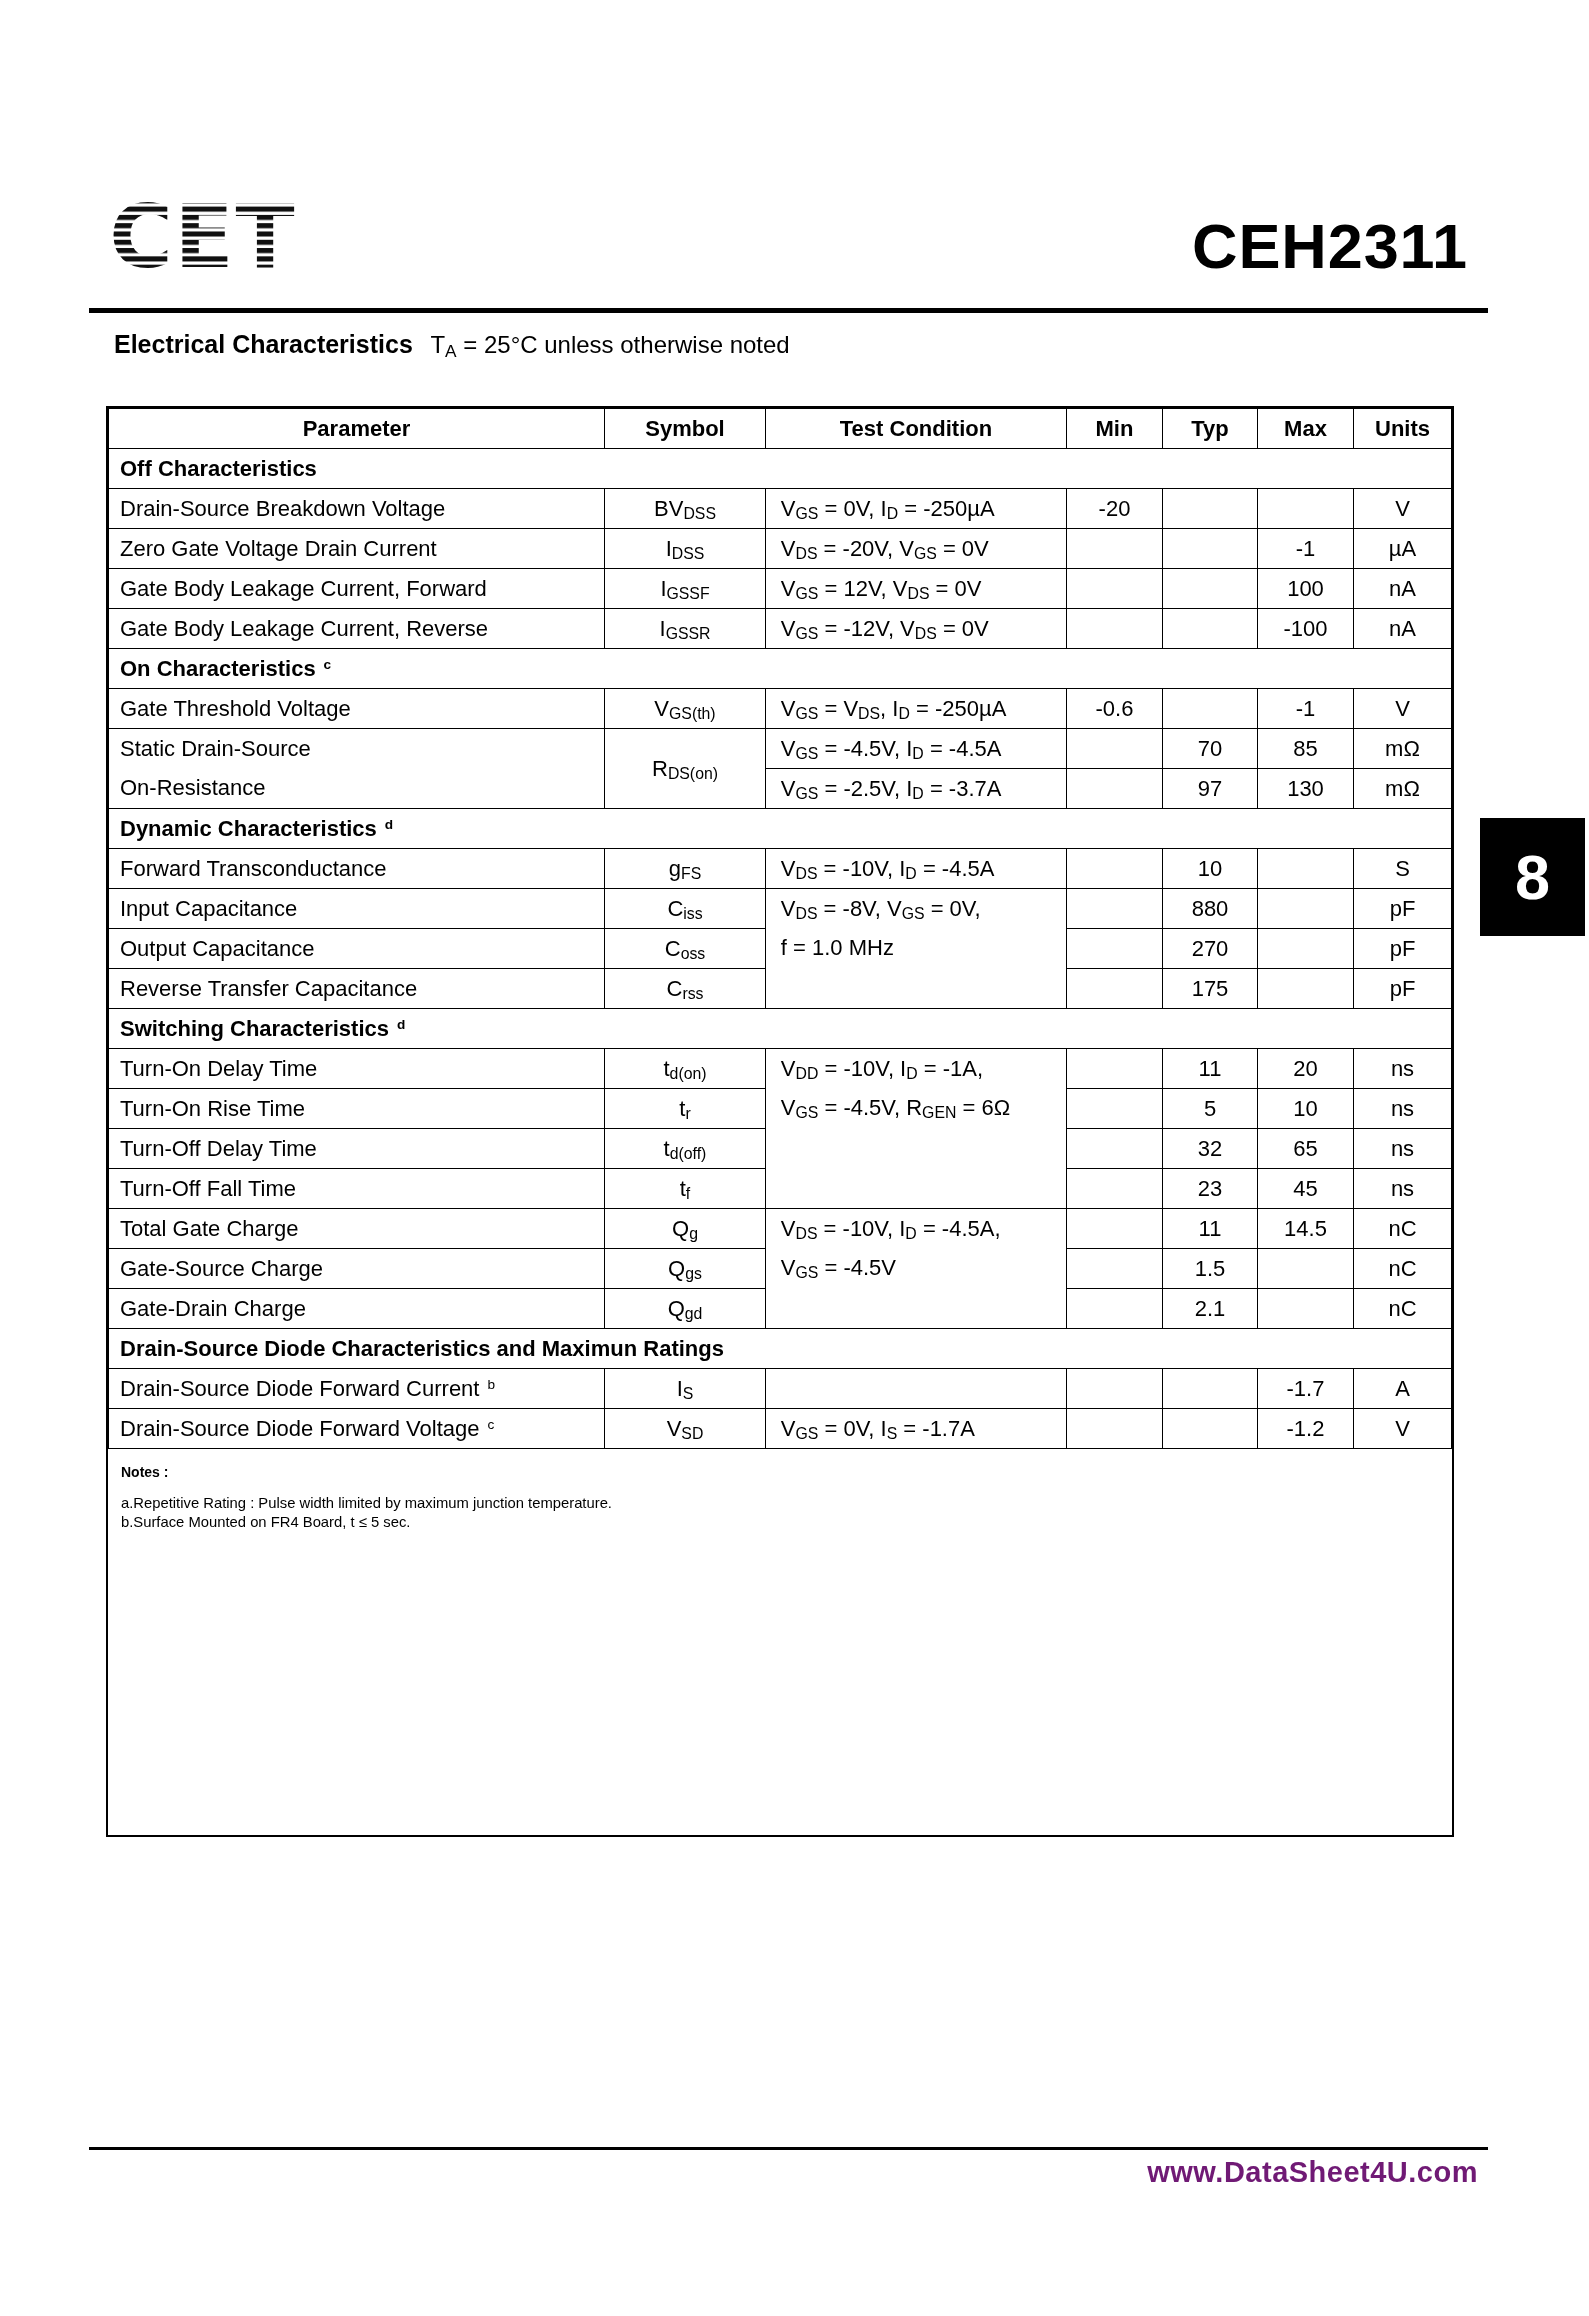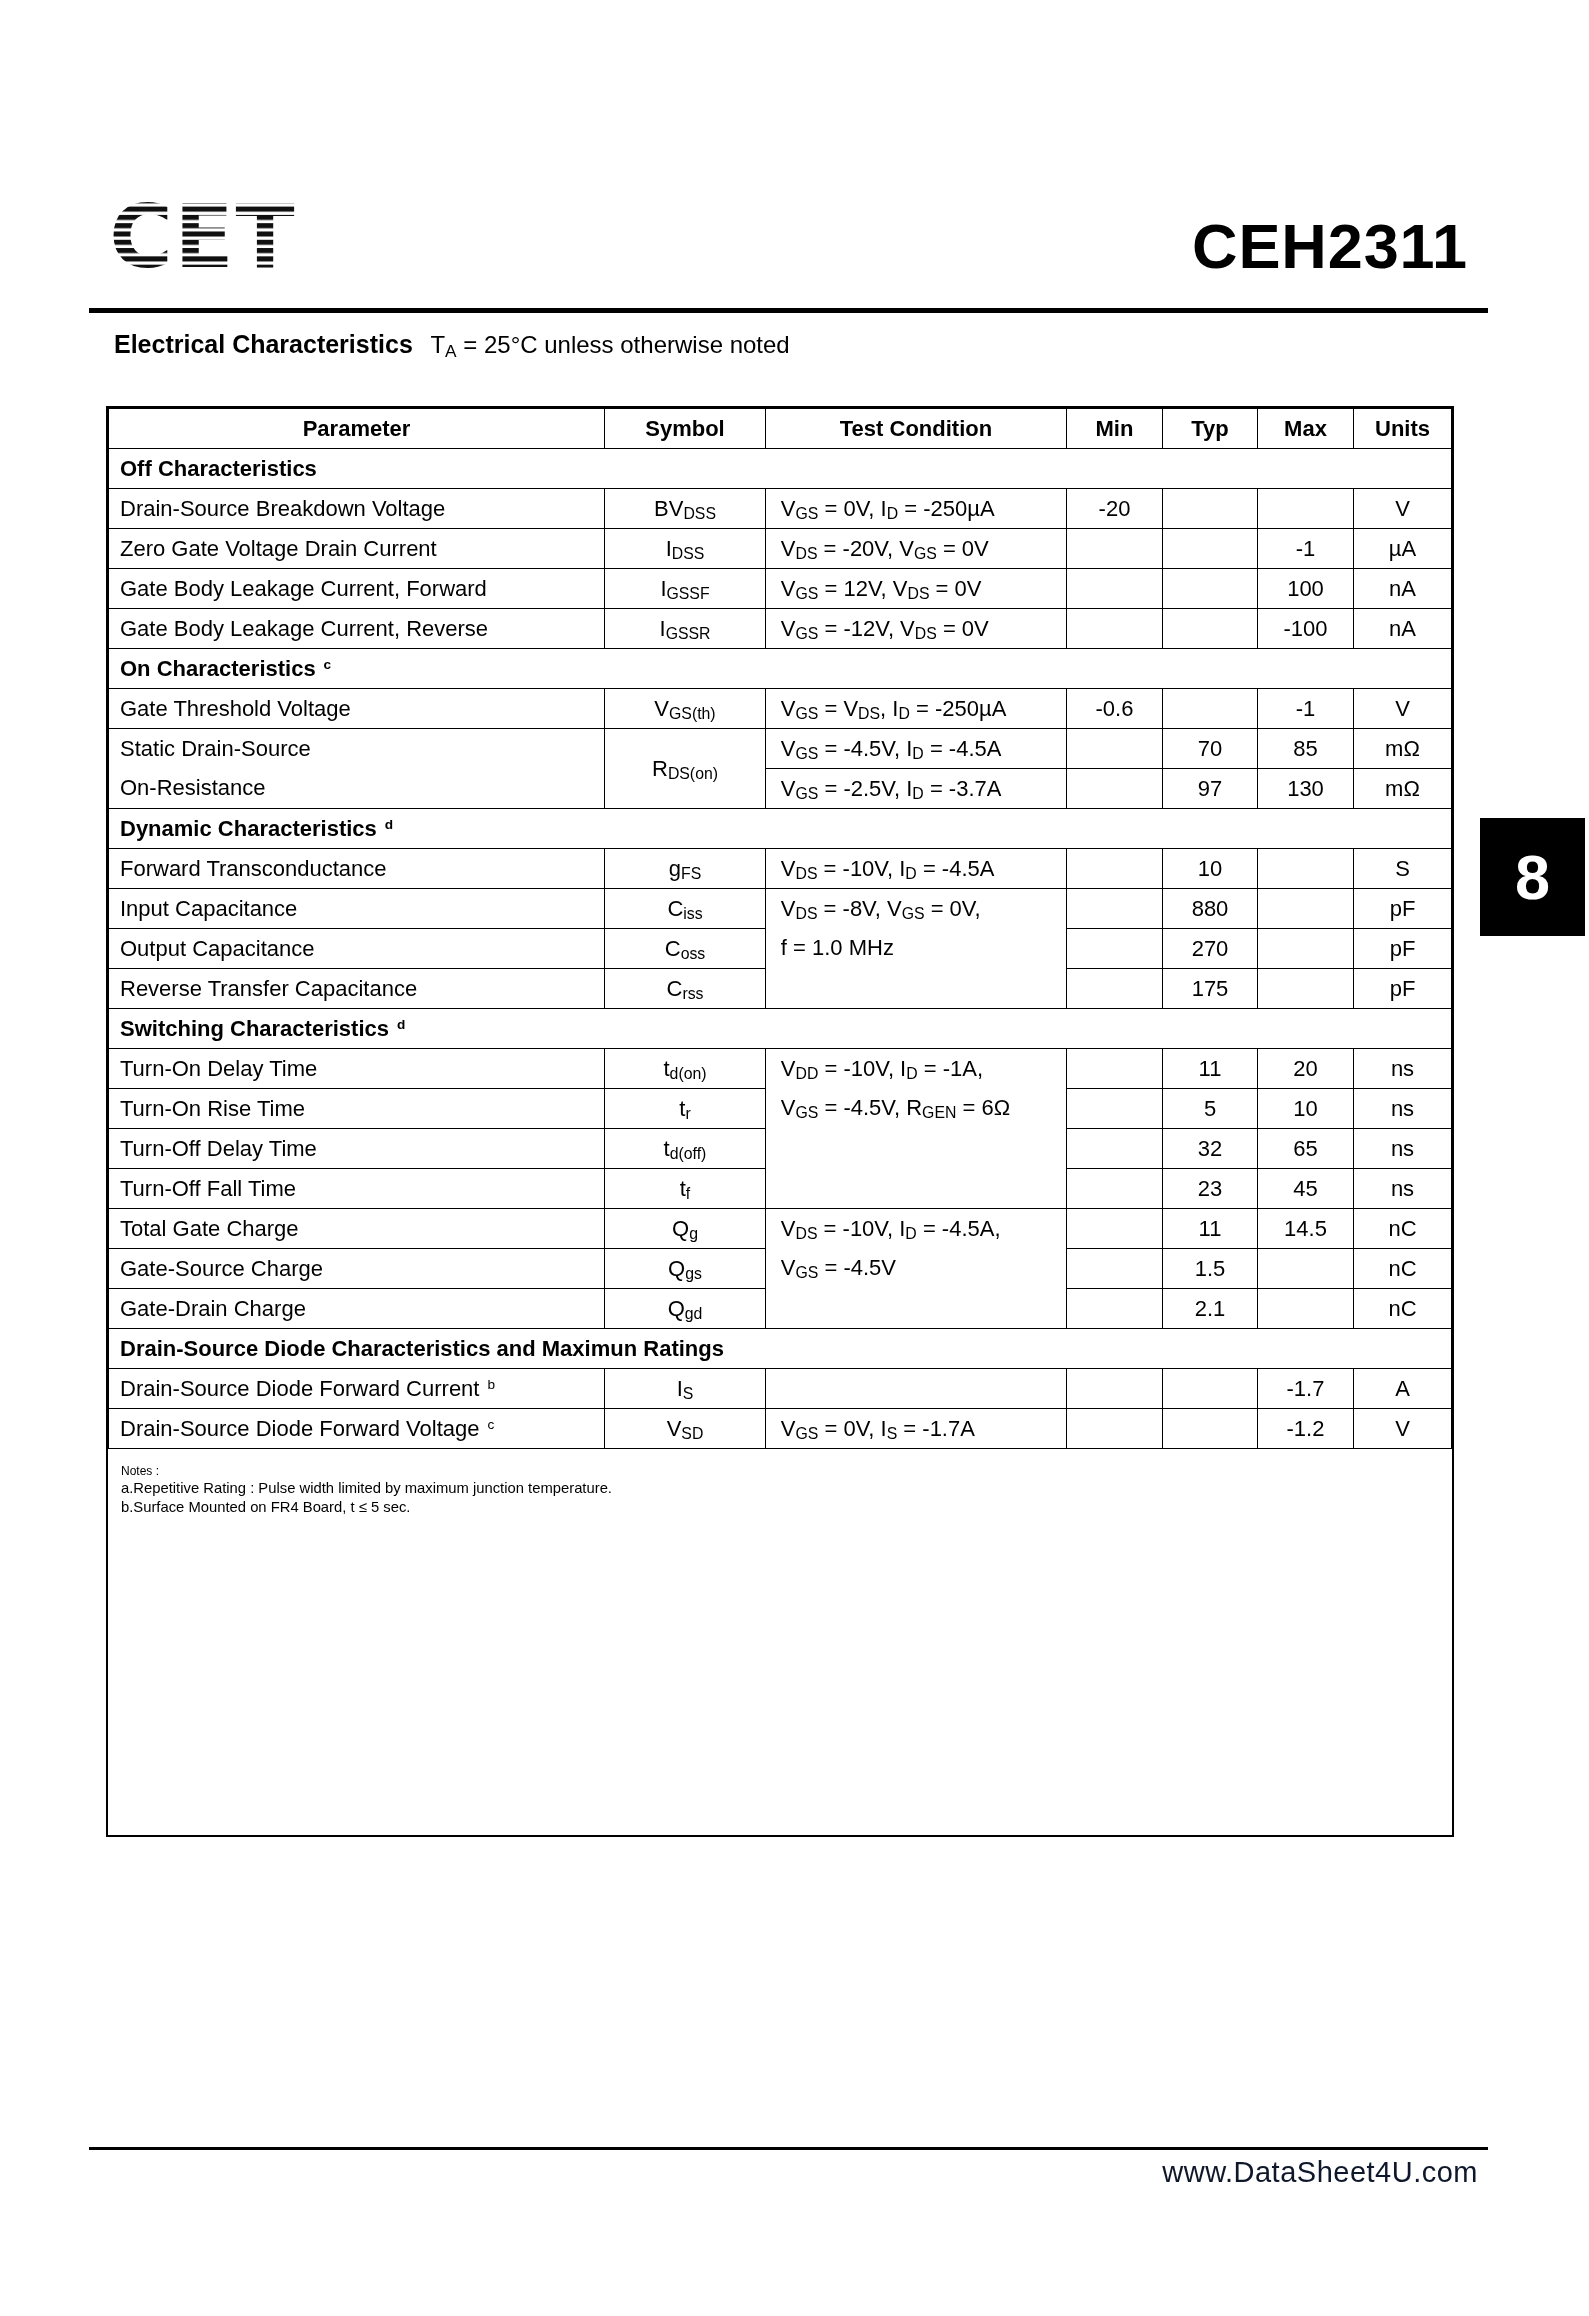--- a/index.html
+++ b/index.html
@@ -20,29 +20,29 @@
   .cell-head{font-weight:bold;text-align:center;font-size:23px}
   .cell-section{font-weight:bold;text-align:left;padding-left:11px !important;font-size:23px}
   .cell-param{text-align:left;padding-left:11px !important}
   .cell-param2{text-align:left;padding-left:11px !important;vertical-align:top !important;line-height:39px}
   .cell-cond{text-align:left;padding-left:14.8px !important;vertical-align:top !important;line-height:39px}
   .cell-sym,.cell-num,.cell-unit{text-align:center}
   sub{font-size:0.72em;vertical-align:-0.22em;line-height:0}
   sup{font-size:0.62em;vertical-align:0.5em;line-height:0;margin-left:1.8px}
 
   .notes{padding:14.8px 0 0 13px}
-  .notes-title{font-size:12px;font-weight:normal;margin-bottom:1px}
+  .notes-title{font-size:14px;font-weight:bold;margin-bottom:14px}
   .note-line{font-size:14.8px;line-height:19.4px}
 
   .side-tab{position:absolute;left:1480px;top:818px;width:105px;height:118px;background:#000;color:#fff;
             display:flex;align-items:center;justify-content:center;font-size:63px;font-weight:bold}
 
   .footer-rule{position:absolute;left:89px;top:2147px;width:1399px;height:2.8px;background:#000}
   .page-number{position:absolute;left:89px;top:2163px;width:1399px;text-align:center;font-size:25px}
-  .watermark{position:absolute;right:111px;top:2156px;font-size:29px;font-weight:normal;color:#0f172a;letter-spacing:0.5px}
+  .watermark{position:absolute;right:111px;top:2156px;font-size:29px;font-weight:bold;color:#701a75;letter-spacing:0.5px}
 </style>
 </head>
 <body>
 
 <div class="page">
 
   <svg class="logo" width="233" height="94" viewBox="0 0 252 102">
     <defs>
       <pattern id="stripes" width="10" height="9" patternUnits="userSpaceOnUse">
         <rect width="10" height="5.5" fill="#101010"></rect>

